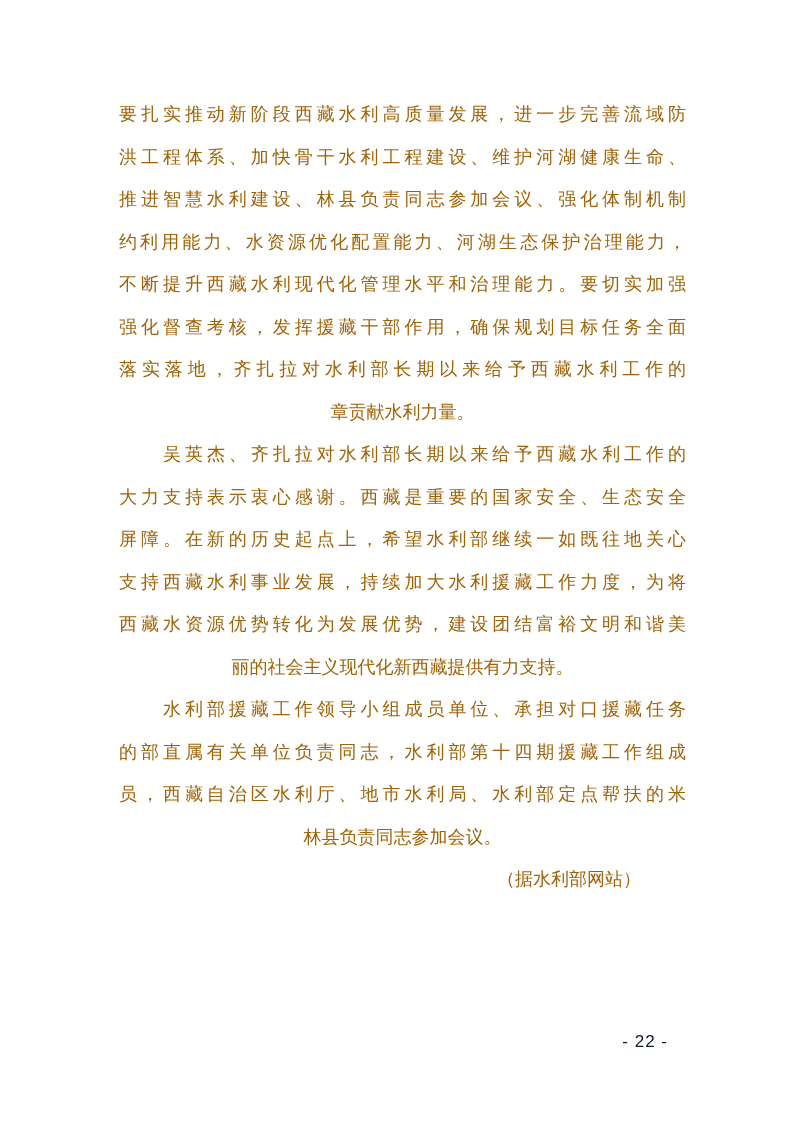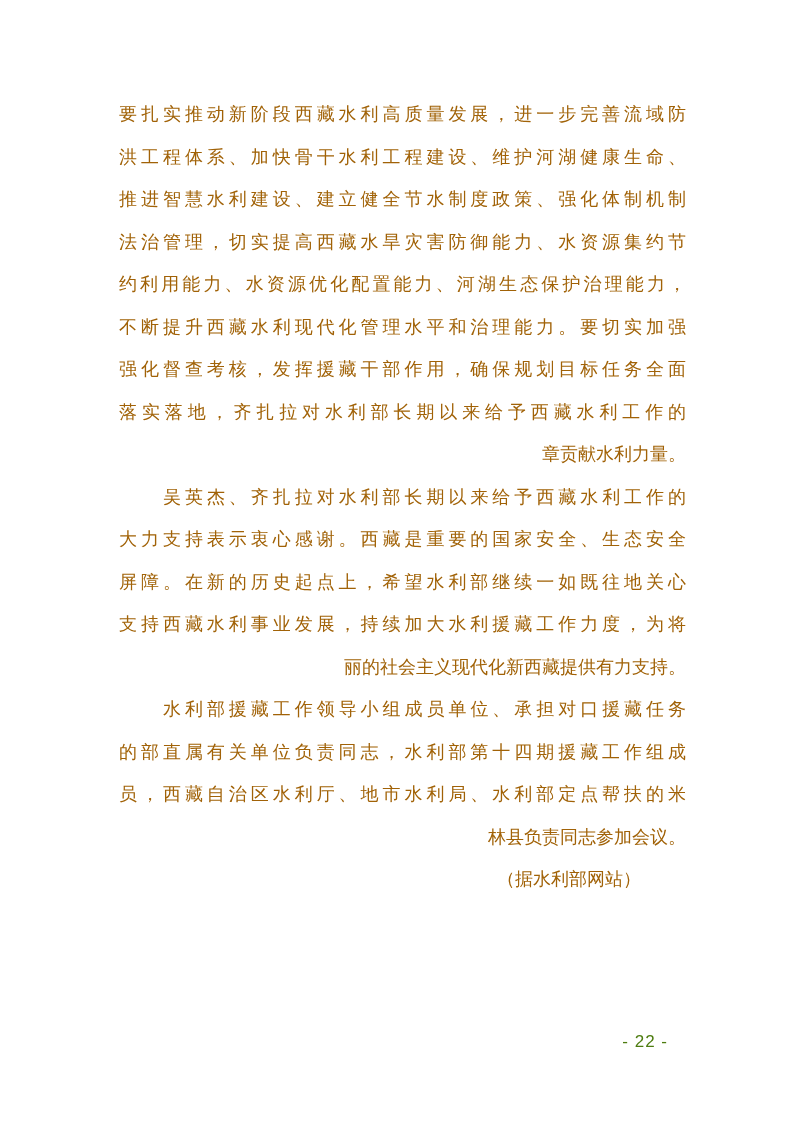--- a/index.html
+++ b/index.html
@@ -19,21 +19,21 @@
     left: 119px;
     top: 93px;
     width: 567px;
     color: #a16207;
     font-size: 18px;
     line-height: 42.5px;
   }
   .line {
     height: 42.5px;
     white-space: nowrap;
-    text-align: right;
+    text-align: center;
   }
   .line.full {
     white-space: normal;
     text-align: justify;
     text-align-last: justify;
   }
   .line.indent {
     text-indent: 44px;
   }
   .line.attribution {
@@ -42,41 +42,41 @@
     padding-right: 45px;
     white-space: normal;
   }
   .page-number {
     position: absolute;
     top: 1030px;
     right: 132px;
     font-family: "Liberation Sans", "DejaVu Sans", sans-serif;
     font-size: 17px;
     line-height: 24px;
-    color: #4d7c0f;
+    color: #0f172a;
     letter-spacing: 1px;
   }
 </style>
 </head>
 <body>
 
 <div class="doc-body">
   <div class="line full">要扎实推动新阶段西藏水利高质量发展，进一步完善流域防</div>
   <div class="line full">洪工程体系、加快骨干水利工程建设、维护河湖健康生命、</div>
-  <div class="line full">推进智慧水利建设、建立健全节水制度政策、强化体制机制</div>
-  <div class="line full">法治管理，切实提高西藏水旱灾害防御能力、水资源集约节</div>
+  <div class="line full">推进智慧水利建设、林县负责同志参加会议、强化体制机制</div>
   <div class="line full">约利用能力、水资源优化配置能力、河湖生态保护治理能力，</div>
   <div class="line full">不断提升西藏水利现代化管理水平和治理能力。要切实加强</div>
   <div class="line full">强化督查考核，发挥援藏干部作用，确保规划目标任务全面</div>
   <div class="line full">落实落地，齐扎拉对水利部长期以来给予西藏水利工作的</div>
   <div class="line">章贡献水利力量。</div>
   <div class="line full indent">吴英杰、齐扎拉对水利部长期以来给予西藏水利工作的</div>
   <div class="line full">大力支持表示衷心感谢。西藏是重要的国家安全、生态安全</div>
   <div class="line full">屏障。在新的历史起点上，希望水利部继续一如既往地关心</div>
   <div class="line full">支持西藏水利事业发展，持续加大水利援藏工作力度，为将</div>
+  <div class="line full">西藏水资源优势转化为发展优势，建设团结富裕文明和谐美</div>
   <div class="line">丽的社会主义现代化新西藏提供有力支持。</div>
   <div class="line full indent">水利部援藏工作领导小组成员单位、承担对口援藏任务</div>
   <div class="line full">的部直属有关单位负责同志，水利部第十四期援藏工作组成</div>
   <div class="line full">员，西藏自治区水利厅、地市水利局、水利部定点帮扶的米</div>
   <div class="line">林县负责同志参加会议。</div>
   <div class="line attribution">（据水利部网站）</div>
 </div>
 
 <div class="page-number">- 22 -</div>
 

